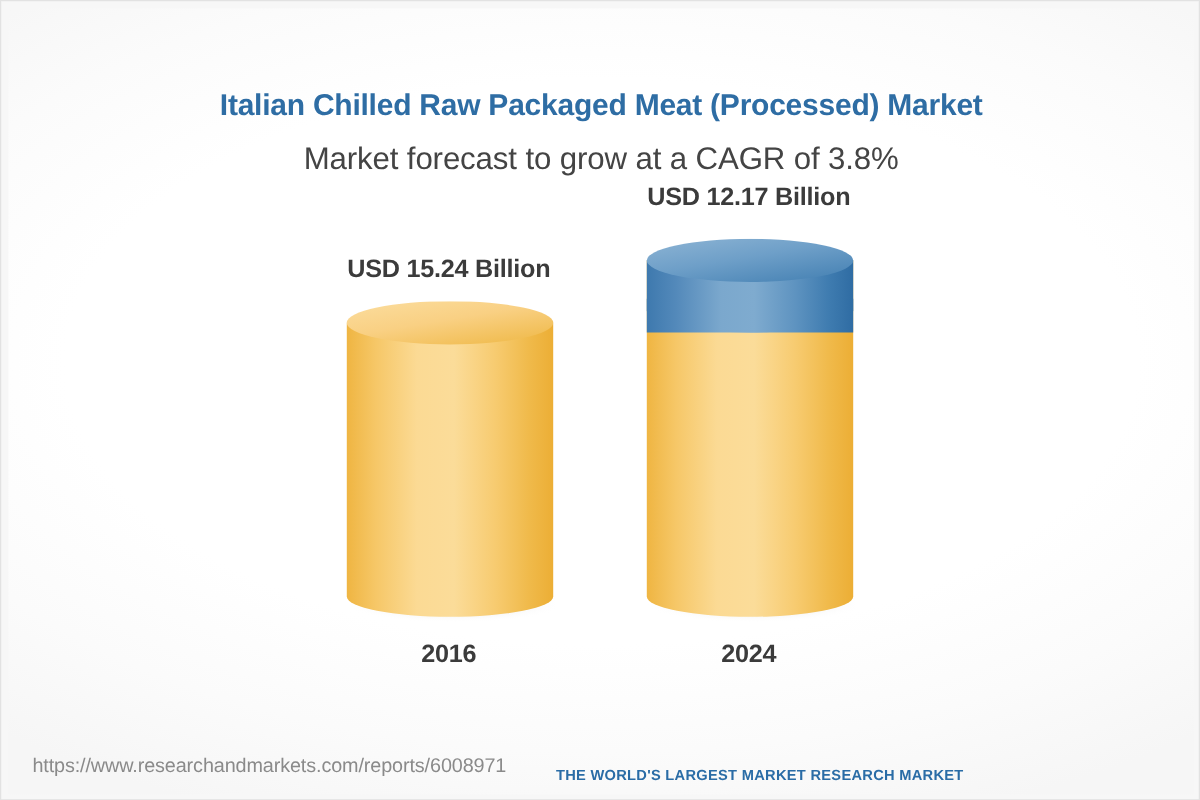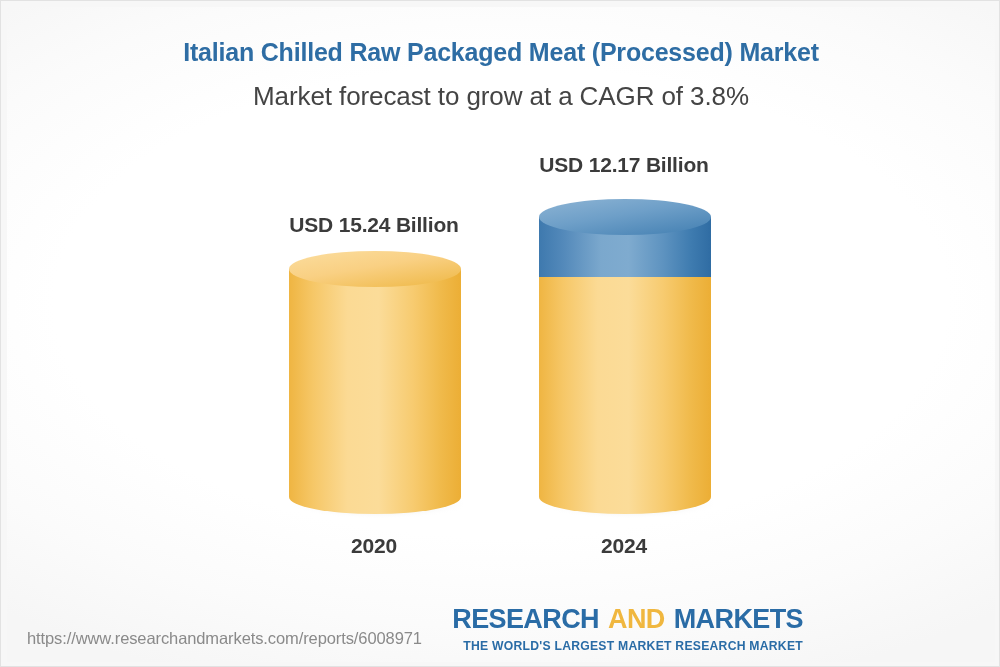--- a/index.html
+++ b/index.html
@@ -35,20 +35,21 @@
     width:1000px;
     text-align:center;
     z-index:5;
   }
   .title {
     font-size:25px;
     font-weight:bold;
     color:#2E6DA4;
     letter-spacing:-0.2px;
     line-height:1.2;
+    margin-top:36px;
   }
   .subtitle {
     margin-top:14px;
     font-size:26px;
     font-weight:normal;
     color:#444444;
     letter-spacing:-0.1px;
   }
 
   
@@ -163,21 +164,21 @@
 
         <ellipse cx="92" cy="252" rx="92" ry="16" fill="url(#shadow1)"></ellipse>
 
         <path d="M2,18 L2,246 A86,17 0 0 0 174,246 L174,18 Z" fill="url(#yellowBody)"></path>
 
         <ellipse cx="88" cy="18" rx="86" ry="18" fill="url(#yellowTop)"></ellipse>
 
         <path d="M2,18 A86,18 0 0 0 174,18 A86,18 0 0 1 2,18 Z" fill="#E0A93A" opacity="0.30"></path>
       </svg>
 
-      <div class="cat-label" style="left:223px; top:533px;">2020</div>
+      <div class="cat-label" style="left:223px; top:533px;">2016</div>
     </div>
 
     <div class="bar-group">
 
       <div class="value-label" style="left:473px; top:152px;">USD 12.17 Billion</div>
 
       <svg class="cyl" style="left:536px; top:198px;" width="176" height="320" viewBox="0 0 176 320">
         <defs>
           <linearGradient id="yellowBody2" x1="0" y1="0" x2="1" y2="0">
             <stop offset="0%" stop-color="#EFB542"></stop>
@@ -229,18 +230,17 @@
 
       <div class="cat-label" style="left:473px; top:533px;">2024</div>
     </div>
 
   </div>
 
   <div class="footer">
     <div class="url">https://www.researchandmarkets.com/reports/6008971</div>
 
     <div class="logo">
-      <div class="logo-main"><span class="logo-word-blue">RESEARCH</span><span class="logo-word-gold" style="margin-left:9px;">AND</span><span class="logo-word-blue" style="margin-left:9px;">MARKETS</span></div>
       <div class="logo-tag">THE WORLD'S LARGEST MARKET RESEARCH MARKET</div>
     </div>
   </div>
 
 </div>
 
 </body></html>

